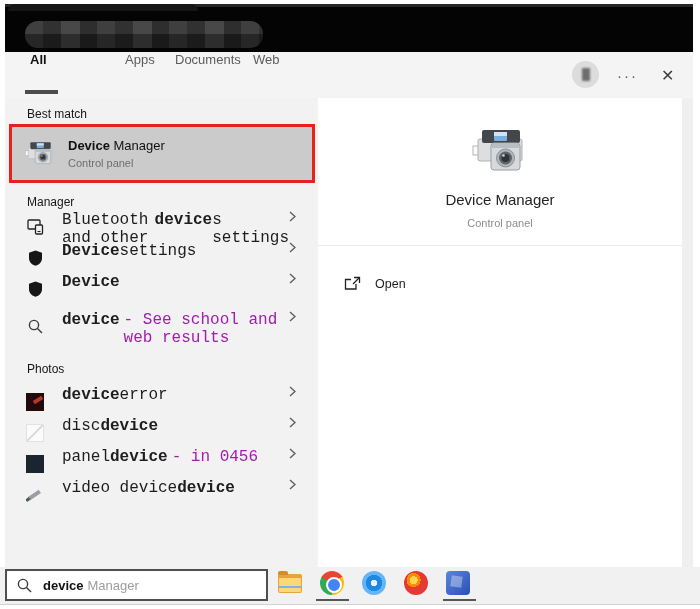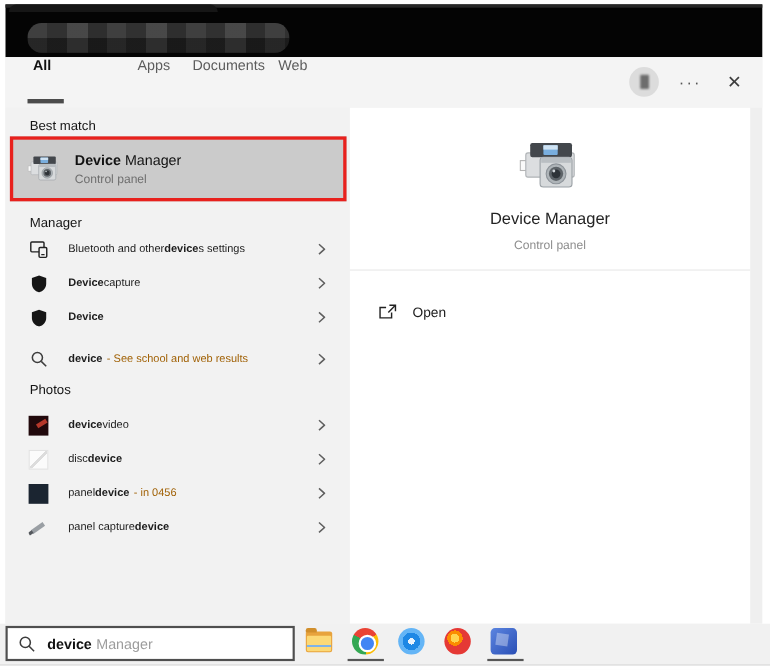--- a/index.html
+++ b/index.html
@@ -29,38 +29,38 @@
   .ctl-close { position:absolute; left:650px; top:0; height:46px; display:flex; align-items:center; font-size:16px; color:#3d3d3d; padding:0 6px; }
 
   
   .content-left  { position:absolute; left:0; top:46px; width:313px; height:469px; background:#f2f2f2; overflow:hidden; }
   .content-right { position:absolute; left:313px; top:46px; width:364px; height:469px; background:#ffffff; }
 
   .section-header { margin-left:22px; font-size:12px; font-weight:normal; color:#151515; line-height:14px; }
   .h-best   { margin-top:9px; }
   .h-set    { margin-top:12px; }
   .h-search { margin-top:7px; }
-  .h-photos { margin-top:5px; }
+  .h-photos { margin-top:20px; }
 
   
   .best-box { margin:3px 3px 0 4px; width:306px; height:59px; border:3px solid #e8211d; background:#cbcbcb; }
   .best-row { width:100%; height:100%; display:flex; align-items:center; padding:0 10px 0 13px; }
   .best-text { margin-left:13px; }
   .best-title { font-size:13px; color:#111; }
   .best-sub { font-size:11px; color:#6f6f6f; margin-top:4px; }
 
   
-  .row { height:31px; display:flex; align-items:center; padding:0 22px 0 20px; font-size:10px; color:#1d1d1d; }
+  .row { height:31px; display:flex; padding:0 22px 0 20px; font-size:16px; color:#1d1d1d;font-family:Liberation Mono, monospace; }
   .row .icn { width:20px; display:flex; justify-content:center; align-items:center; margin-right:17px; flex:none; }
   .row .chev { margin-left:auto; display:flex; }
   .row-search { height:31px; margin-top:7px; }
   .rows-set { margin-top:2px; }
   .rows-photos { margin-top:10px; }
   .b { font-weight:bold; }
-  .grey { color:#a16207; margin-left:4px; }
+  .grey { color:#a21caf; margin-left:4px; }
 
   
   .thumb { width:18px; height:18px; position:relative; overflow:hidden; flex:none; }
   .thumb-error { background:#21090c; }
   .thumb-error::after { content:""; position:absolute; right:1px; top:5px; width:10px; height:4px; background:#b5372a; transform:rotate(-32deg); }
   .thumb-disc { background:#fbfbfb; border:1px solid #e2e2e2; }
   .thumb-disc::after { content:""; position:absolute; inset:0; background:linear-gradient(135deg, transparent 44%, #dcdcdc 44% 56%, transparent 56%); }
   .thumb-choose { background:#1b2531; }
   .thumb-video { background:transparent; }
   .thumb-video::before { content:""; position:absolute; left:2px; top:7px; width:13px; height:4px; background:#9a9fa4; transform:rotate(-35deg); }
@@ -183,21 +183,21 @@
           </span>
       </div>
       <div class="row">
         <span class="icn">
           <svg width="15" height="16" viewBox="0 0 15 16">
               <path d="M7.5 0.5 L14 2.8 V8 C14 12 11.2 14.8 7.5 15.8 C3.8 14.8 1 12 1 8 V2.8 Z" fill="#161616"></path>
             </svg>
         </span>
         <span></span>
           <span class="b">Device</span>
-          <span> capture</span>
+          <span> settings</span>
         <span class="chev">
             <svg width="7" height="11" viewBox="0 0 7 11">
               <path d="M1 1 L6 5.5 L1 10" fill="none" stroke="#5f5f5f" stroke-width="1.4"></path>
             </svg>
           </span>
       </div>
       <div class="row">
         <span class="icn">
           <svg width="15" height="16" viewBox="0 0 15 16">
               <path d="M7.5 0.5 L14 2.8 V8 C14 12 11.2 14.8 7.5 15.8 C3.8 14.8 1 12 1 8 V2.8 Z" fill="#161616"></path>
@@ -232,21 +232,21 @@
 
     <div class="section-header h-photos">Photos</div>
 
     <div class="rows-photos">
       <div class="row">
         <span class="icn">
             <span class="thumb thumb-error"></span>
           </span>
         <span></span>
           <span class="b">device</span>
-          <span> video</span>
+          <span> error</span>
           <span class="grey"></span>
         <span class="chev">
             <svg width="7" height="11" viewBox="0 0 7 11">
               <path d="M1 1 L6 5.5 L1 10" fill="none" stroke="#5f5f5f" stroke-width="1.4"></path>
             </svg>
           </span>
       </div>
       <div class="row">
         <span class="icn">
             <span class="thumb thumb-disc"></span>
@@ -272,21 +272,21 @@
         <span class="chev">
             <svg width="7" height="11" viewBox="0 0 7 11">
               <path d="M1 1 L6 5.5 L1 10" fill="none" stroke="#5f5f5f" stroke-width="1.4"></path>
             </svg>
           </span>
       </div>
       <div class="row">
         <span class="icn">
             <span class="thumb thumb-video"></span>
           </span>
-        <span>panel capture </span>
+        <span>video device </span>
           <span class="b">device</span>
           <span></span>
           <span class="grey"></span>
         <span class="chev">
             <svg width="7" height="11" viewBox="0 0 7 11">
               <path d="M1 1 L6 5.5 L1 10" fill="none" stroke="#5f5f5f" stroke-width="1.4"></path>
             </svg>
           </span>
       </div>
     </div>

